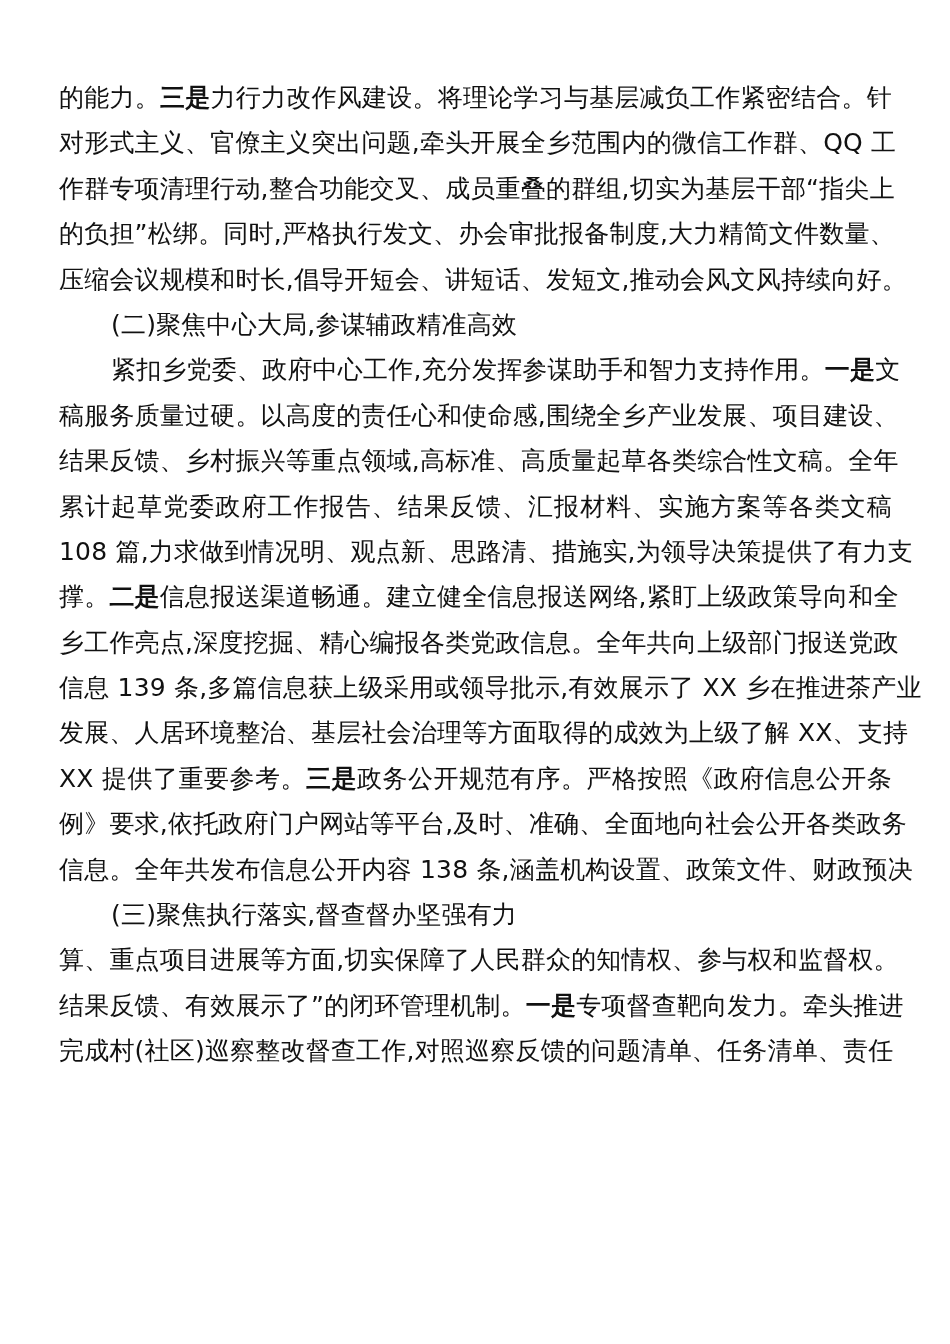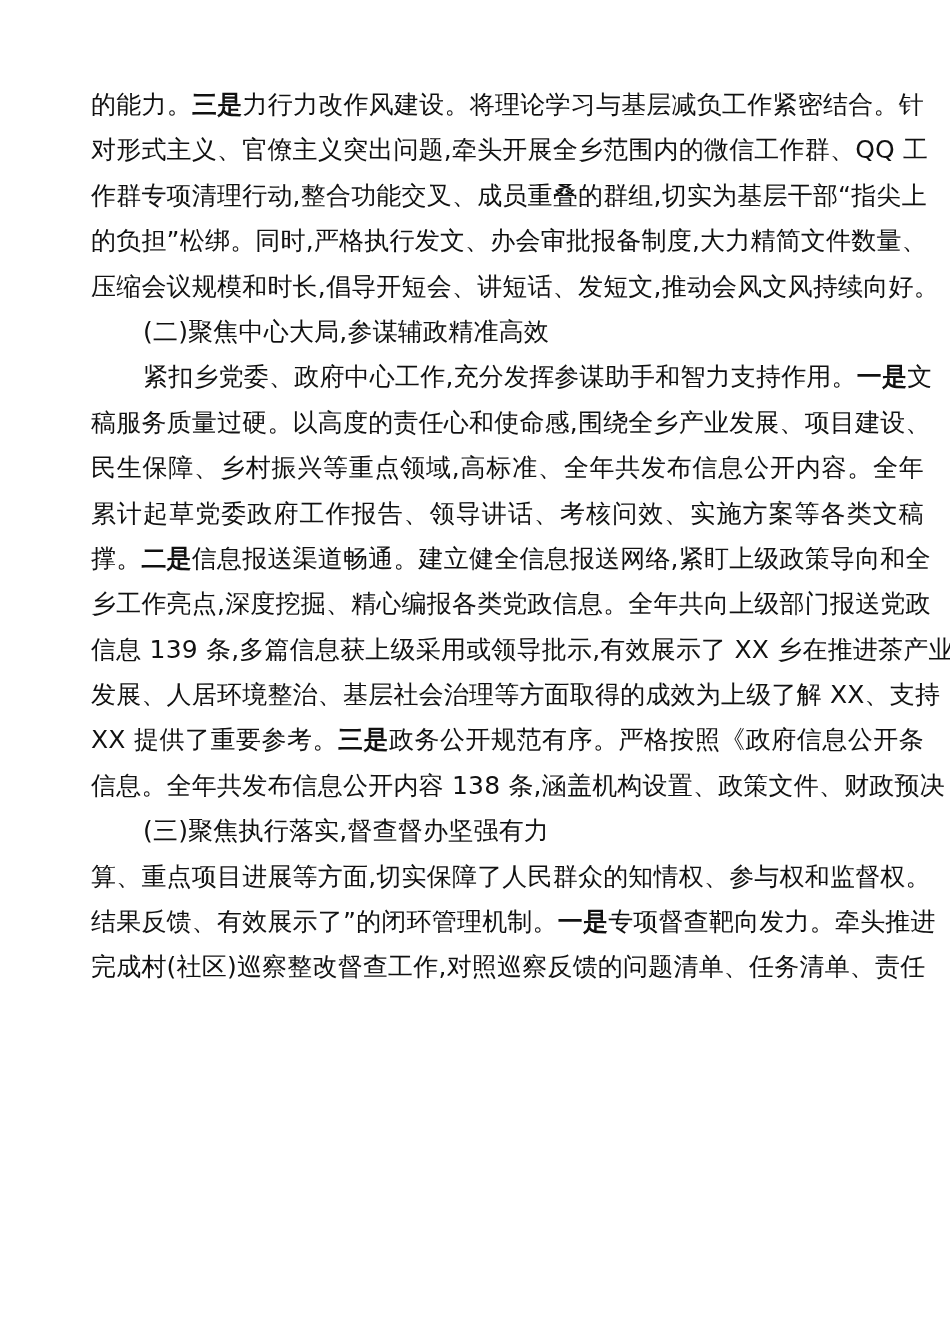--- a/index.html
+++ b/index.html
@@ -2,23 +2,23 @@
 <html><head>
 <meta charset="utf-8">
 <style>
   html, body { margin: 0; padding: 0; background: #ffffff; }
   body { width: 950px; height: 1344px; overflow: hidden; position: relative; }
   .page {
     position: absolute; left: 0; top: 0; width: 950px; height: 1344px;
     background: #ffffff;
   }
   .text {
-    position: absolute; left: 59px; top: 82px; width: 833px;
+    position: absolute; left: 59px; top: 75px; width: 833px;
     font-family: "DejaVu Sans", "Liberation Sans", sans-serif;
-    font-size: 25px; color: #111111; margin-left: 32px;
+    font-size: 25px; color: #111111;
   }
   .line {
     display: block; height: 45.4px; line-height: 45.4px;
     white-space: nowrap; text-align: justify; text-align-last: justify;
     letter-spacing: 0.2px;
   }
   .line.last { text-align-last: left; }
   .line.indent { padding-left: 52px; }
   .heading { text-align-last: left; }
   b, .bold { font-weight: bold; }
@@ -29,26 +29,28 @@
 <div class="page">
   <div class="text" id="text-body">
       <div class="line"><span>的能力。</span><span class="bold">三是</span><span>力行力改作风建设。将理论学习与基层减负工作紧密结合。针</span></div>
       <div class="line"><span>对形式主义、官僚主义突出问题,牵头开展全乡范围内的微信工作群、QQ 工</span></div>
       <div class="line"><span>作群专项清理行动,整合功能交叉、成员重叠的群组,切实为基层干部“指尖上</span></div>
       <div class="line"><span>的负担”松绑。同时,严格执行发文、办会审批报备制度,大力精简文件数量、</span></div>
       <div class="line last"><span>压缩会议规模和时长,倡导开短会、讲短话、发短文,推动会风文风持续向好。</span></div>
       <div class="line indent heading"><span>(二)聚焦中心大局,参谋辅政精准高效</span></div>
       <div class="line indent"><span>紧扣乡党委、政府中心工作,充分发挥参谋助手和智力支持作用。</span><span class="bold">一是</span><span>文</span></div>
       <div class="line"><span>稿服务质量过硬。以高度的责任心和使命感,围绕全乡产业发展、项目建设、</span></div>
-      <div class="line"><span>民生保障、乡村振兴等重点领域,高标准、全年共发布信息公开内容。全年</span></div>
-      <div class="line"><span>累计起草党委政府工作报告、领导讲话、考核问效、实施方案等各类文稿</span></div>
+      <div class="line"><span>结果反馈、乡村振兴等重点领域,高标准、高质量起草各类综合性文稿。全年</span></div>
+      <div class="line"><span>累计起草党委政府工作报告、结果反馈、汇报材料、实施方案等各类文稿</span></div>
+      <div class="line"><span>108 篇,力求做到情况明、观点新、思路清、措施实,为领导决策提供了有力支</span></div>
       <div class="line"><span>撑。</span><span class="bold">二是</span><span>信息报送渠道畅通。建立健全信息报送网络,紧盯上级政策导向和全</span></div>
       <div class="line"><span>乡工作亮点,深度挖掘、精心编报各类党政信息。全年共向上级部门报送党政</span></div>
       <div class="line"><span>信息 139 条,多篇信息获上级采用或领导批示,有效展示了 XX 乡在推进茶产业</span></div>
       <div class="line"><span>发展、人居环境整治、基层社会治理等方面取得的成效为上级了解 XX、支持</span></div>
       <div class="line"><span>XX 提供了重要参考。</span><span class="bold">三是</span><span>政务公开规范有序。严格按照《政府信息公开条</span></div>
+      <div class="line"><span>例》要求,依托政府门户网站等平台,及时、准确、全面地向社会公开各类政务</span></div>
       <div class="line"><span>信息。全年共发布信息公开内容 138 条,涵盖机构设置、政策文件、财政预决</span></div>
       <div class="line indent heading"><span>(三)聚焦执行落实,督查督办坚强有力</span></div>
       <div class="line last"><span>算、重点项目进展等方面,切实保障了人民群众的知情权、参与权和监督权。</span></div>
       <div class="line"><span>结果反馈、有效展示了”的闭环管理机制。</span><span class="bold">一是</span><span>专项督查靶向发力。牵头推进</span></div>
       <div class="line"><span>完成村(社区)巡察整改督查工作,对照巡察反馈的问题清单、任务清单、责任</span></div>
     </div>
 </div>
 
 </body></html>

